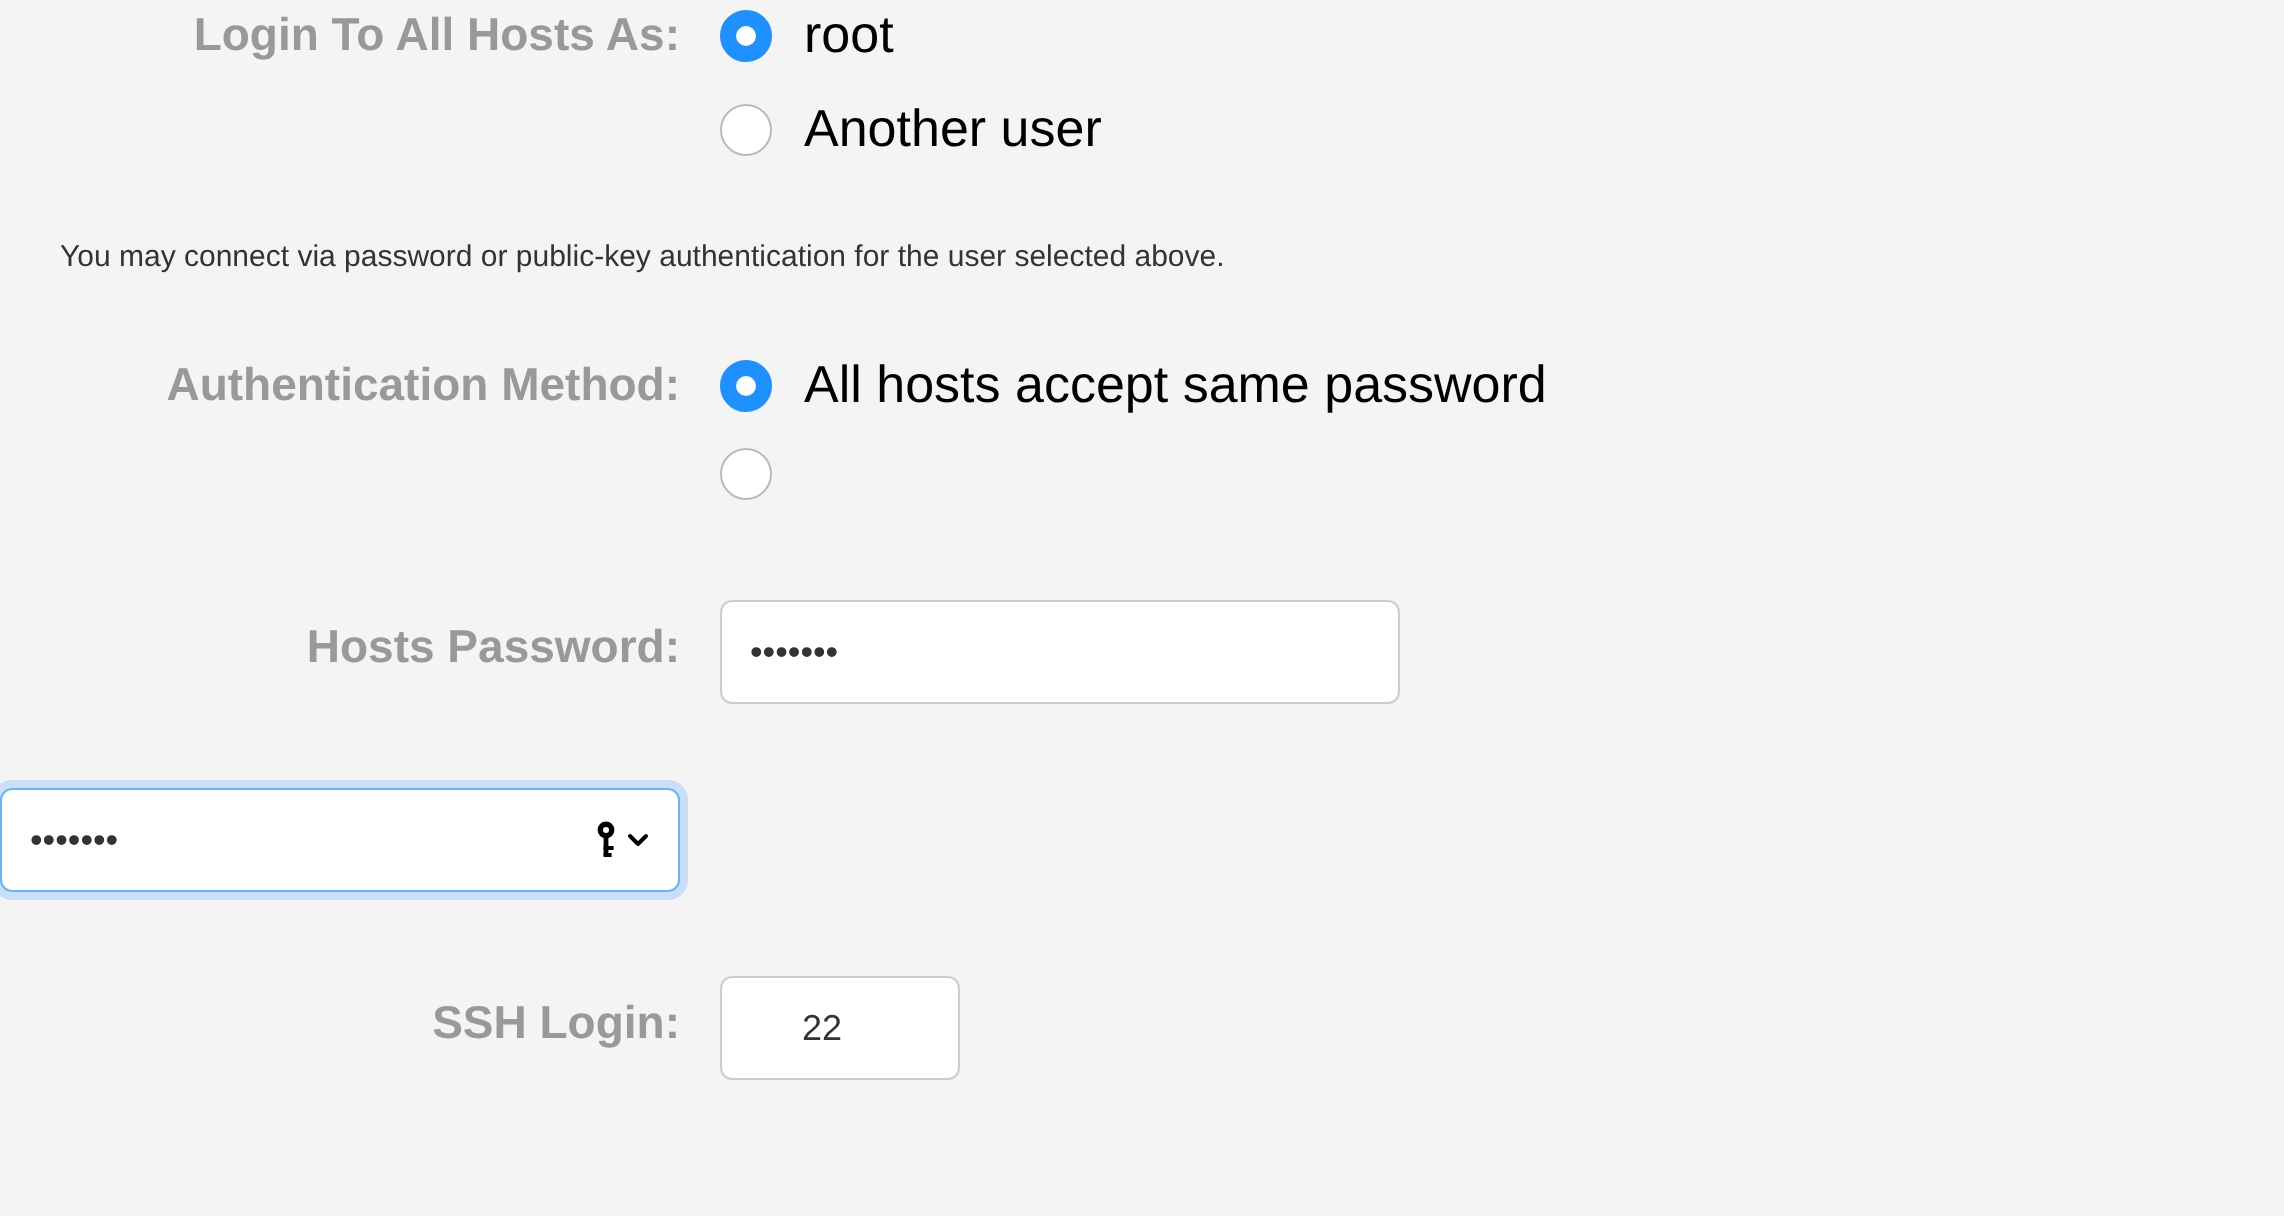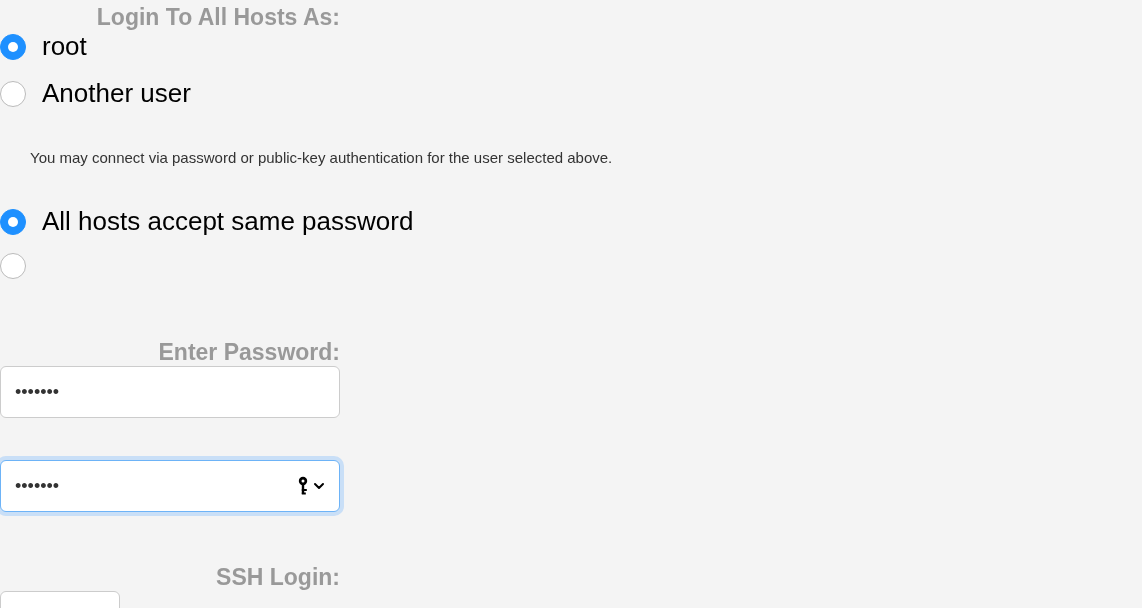--- a/index.html
+++ b/index.html
@@ -13,21 +13,20 @@
       width: 1142px;
       height: 608px;
       font-size: 23px;
       color: #333;
       padding-top: 0;
     }
     .form-row {
       display: flex;
       align-items: flex-start;
       margin-bottom: 20px;
-      flex-direction: column;
     }
     .form-label {
       width: 360px;
       text-align: right;
       color: #999;
       font-weight: 600;
       padding-right: 20px;
       padding-top: 2px;
       flex-shrink: 0;
     }
@@ -140,33 +139,34 @@
     <div class="radio-option">
       <div class="radio-circle"></div>
       <span class="radio-label">Another user</span>
     </div>
   </div>
 </div>
 
 <div class="helper-text">You may connect via password or public-key authentication for the user selected above.</div>
 
 <div class="form-row section-auth">
+  <div class="form-label">Authentication Method:</div>
   <div class="form-control">
     <div class="radio-option">
       <div class="radio-circle selected"></div>
       <span class="radio-label">All hosts accept same password</span>
     </div>
     <div class="radio-option">
       <div class="radio-circle"></div>
     </div>
   </div>
 </div>
 
 <div class="form-row section-password1">
-  <div class="form-label single-line">Enter Password:</div>
+  <div class="form-label single-line">Hosts Password:</div>
   <div class="form-control">
     <input type="text" class="text-input" value="•••••••" style="">
   </div>
 </div>
 
 <div class="form-row section-password2">
   <div class="form-control">
     <div class="password-wrapper focused">
       <input type="text" class="text-input" value="•••••••" style="">
       <div class="key-icon-wrap">

